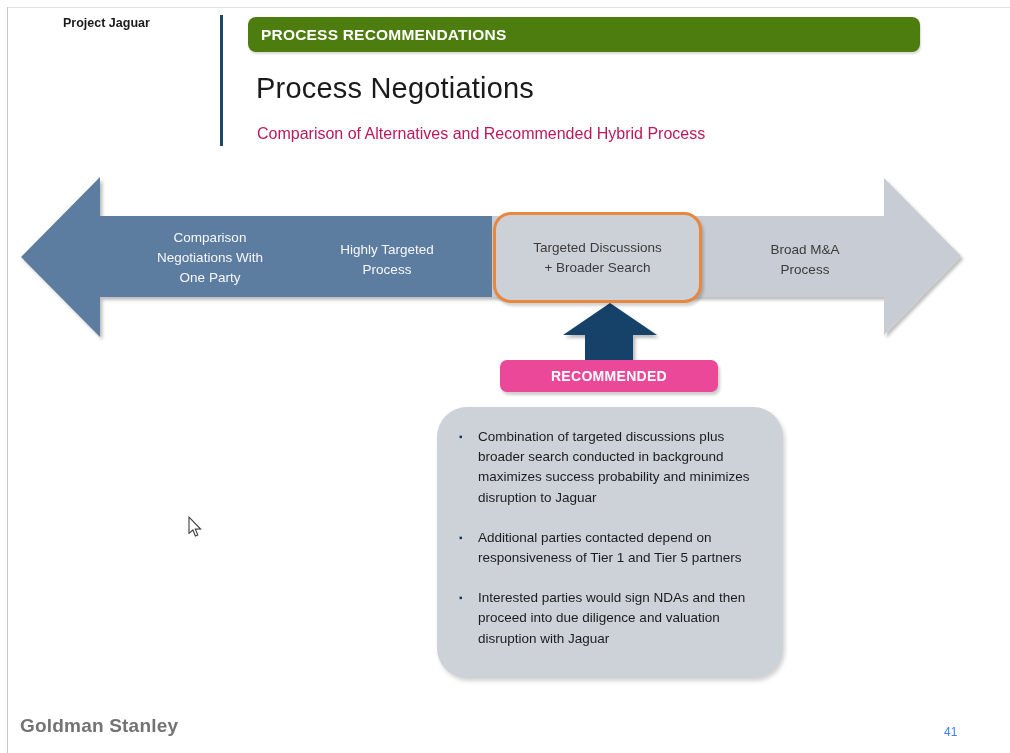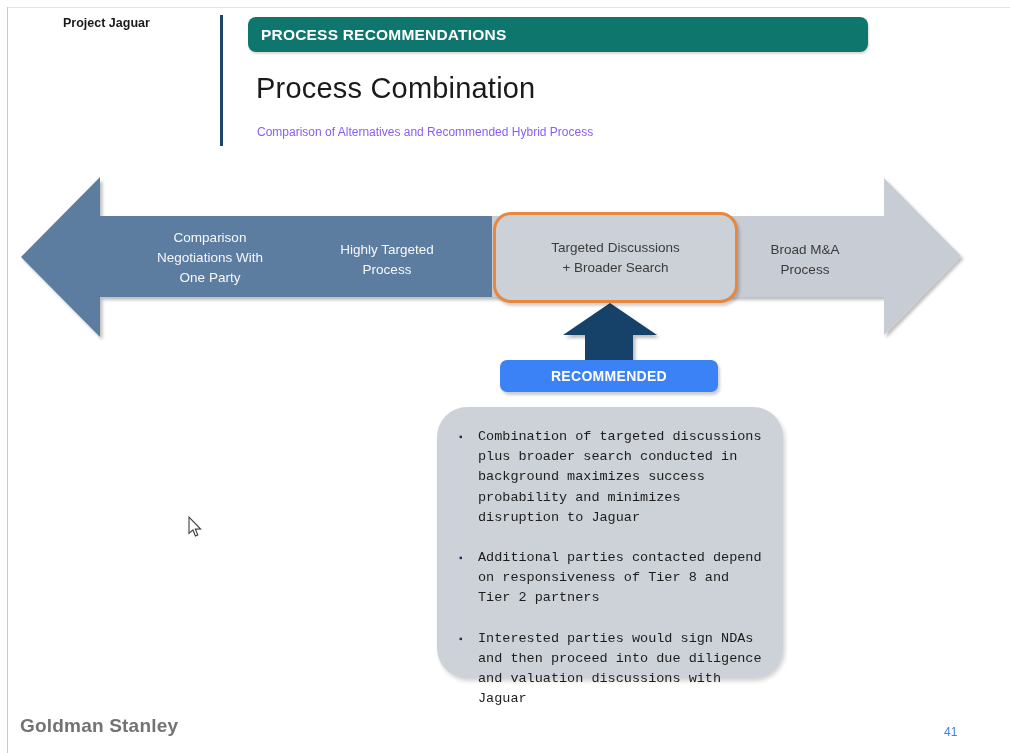--- a/index.html
+++ b/index.html
@@ -18,76 +18,76 @@
   .project-label {
     left: 20px; top: 16px;
     font-size: 12.5px; font-weight: bold; color: #1a1a1a; margin-left: 43px;
   }
 
   .title-rule {
     left: 220px; top: 15px; width: 3px; height: 131px; background: #1d4769;
   }
 
   .kicker-banner {
-    left: 248px; top: 17px; width: 620px; height: 35px;
-    background: #0f766e; border-radius: 8px;
+    left: 248px; top: 17px; width: 672px; height: 35px;
+    background: #4d7c0f; border-radius: 8px;
     display: flex; align-items: center; padding-left: 13px;
     color: #ffffff; font-size: 15.5px; font-weight: bold; letter-spacing: 0.2px;
     box-shadow: 1px 2px 2px rgba(0,0,0,0.15);
   }
 
   .slide-title {
     left: 256px; top: 72px;
     font-size: 29px; color: #1a1a1a; font-weight: 400; letter-spacing: 0.2px;
   }
   .slide-subtitle {
     left: 257px; top: 125px;
-    font-size: 12px; color: #8b5cf6;
+    font-size: 16px; color: #be185d;
   }
 
   svg.layer { left: 0; top: 0; width: 1010px; height: 753px; pointer-events: none; }
 
   .seg-label {
     text-align: center; white-space: pre-line;
     font-size: 13.5px; line-height: 20px;
   }
   .seg-light { color: #f7f8fa; }
   .seg-dark  { color: #3b3b3b; }
 
   .highlight-box {
-    left: 493px; top: 212px; width: 245px; height: 91px;
+    left: 493px; top: 212px; width: 209px; height: 91px;
     background: #ccd1d8; border: 3px solid #e8873e; border-radius: 18px;
     display: flex; align-items: center; justify-content: center;
     box-shadow: 2px 3px 3px rgba(0,0,0,0.18);
   }
 
   .recommended-badge {
     left: 500px; top: 360px; width: 218px; height: 32px;
-    background: #3b82f6; border-radius: 7px;
+    background: #ec4899; border-radius: 7px;
     display: flex; align-items: center; justify-content: center;
     color: #ffffff; font-size: 14px; font-weight: bold; letter-spacing: 0.3px;
     box-shadow: 2px 3px 3px rgba(0,0,0,0.2);
   }
 
   .callout-box {
     left: 437px; top: 407px; width: 346px; height: 271px;
     background: #cdd2d9; border-radius: 30px;
     padding: 20px 18px 14px 22px;
     box-shadow: 2px 3px 4px rgba(0,0,0,0.18);
   }
   .callout-item {
     display: flex; margin-bottom: 20px;
     font-size: 13.5px; line-height: 20.2px; color: #1c1c1c;
   }
   .callout-item:last-child { margin-bottom: 0; }
   .bullet-square {
     width: 19px; flex: 0 0 19px;
     font-size: 10px; line-height: 20.2px; color: #17325a;
   }
-  .callout-text { flex: 1; font-family: Liberation Mono, monospace; }
+  .callout-text { flex: 1; }
 
   .footer-brand {
     left: 20px; top: 715px;
     font-size: 19px; font-weight: 600; color: #737373; letter-spacing: 0.2px;
   }
   .page-number {
     left: 944px; top: 725px;
     font-size: 12px; color: #3b82f6;
   }
 </style>
@@ -95,21 +95,21 @@
 <body>
 
 <div class="abs edge-top"></div>
 <div class="abs edge-left"></div>
 
 <div class="abs project-label">Project Jaguar</div>
 <div class="abs title-rule"></div>
 <div class="abs kicker-banner">
   <span>PROCESS RECOMMENDATIONS</span>
 </div>
-<div class="abs slide-title">Process Combination</div>
+<div class="abs slide-title">Process Negotiations</div>
 <div class="abs slide-subtitle">Comparison of Alternatives and Recommended Hybrid Process</div>
 
 <svg class="abs layer" viewBox="0 0 1010 753">
   <defs>
     <filter id="sh" x="-10%" y="-10%" width="130%" height="130%">
       <feDropShadow dx="2.5" dy="3" stdDeviation="1.6" flood-color="#000000" flood-opacity="0.25"></feDropShadow>
     </filter>
   </defs>
 
   <polygon filter="url(#sh)" points="21,257 100,177 100,216 492,216 492,297 100,297 100,337" fill="#5d7da0"></polygon>
@@ -137,22 +137,22 @@
   <span>RECOMMENDED</span>
 </div>
 
 <div class="abs callout-box">
   <div class="callout-item">
     <span class="bullet-square">▪</span>
     <span class="callout-text">Combination of targeted discussions plus broader search conducted in background maximizes success probability and minimizes disruption to Jaguar</span>
   </div>
   <div class="callout-item">
     <span class="bullet-square">▪</span>
-    <span class="callout-text">Additional parties contacted depend on responsiveness of Tier 8 and Tier 2 partners</span>
+    <span class="callout-text">Additional parties contacted depend on responsiveness of Tier 1 and Tier 5 partners</span>
   </div>
   <div class="callout-item">
     <span class="bullet-square">▪</span>
-    <span class="callout-text">Interested parties would sign NDAs and then proceed into due diligence and valuation discussions with Jaguar</span>
+    <span class="callout-text">Interested parties would sign NDAs and then proceed into due diligence and valuation disruption with Jaguar</span>
   </div>
 </div>
 
 <div class="abs footer-brand">Goldman Stanley</div>
 <div class="abs page-number">41</div>
 
 </body></html>

